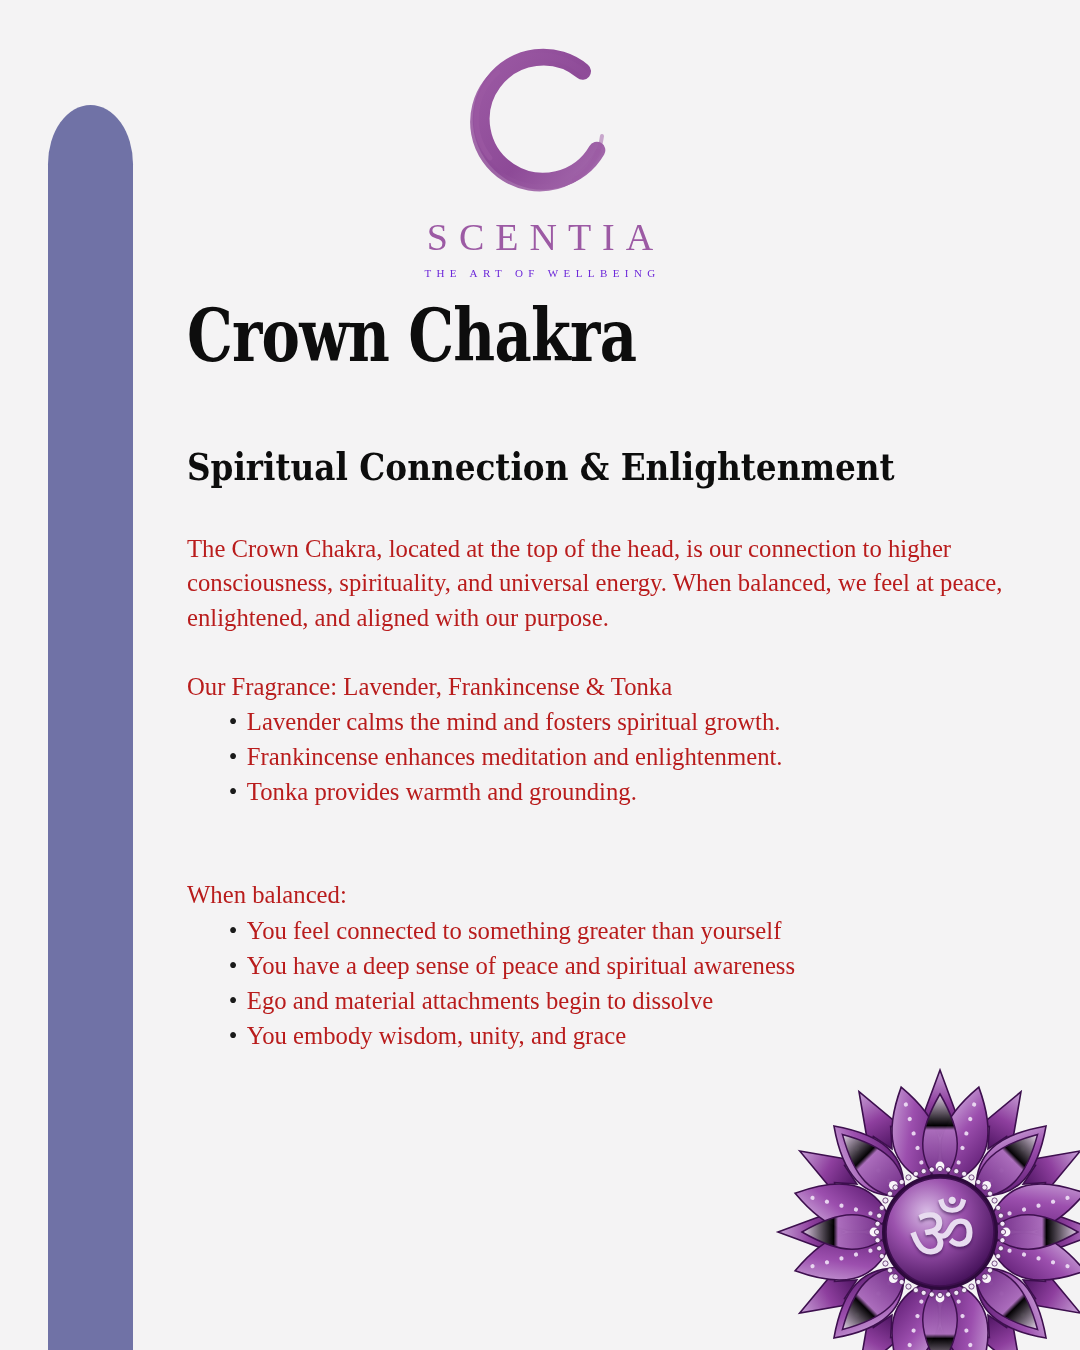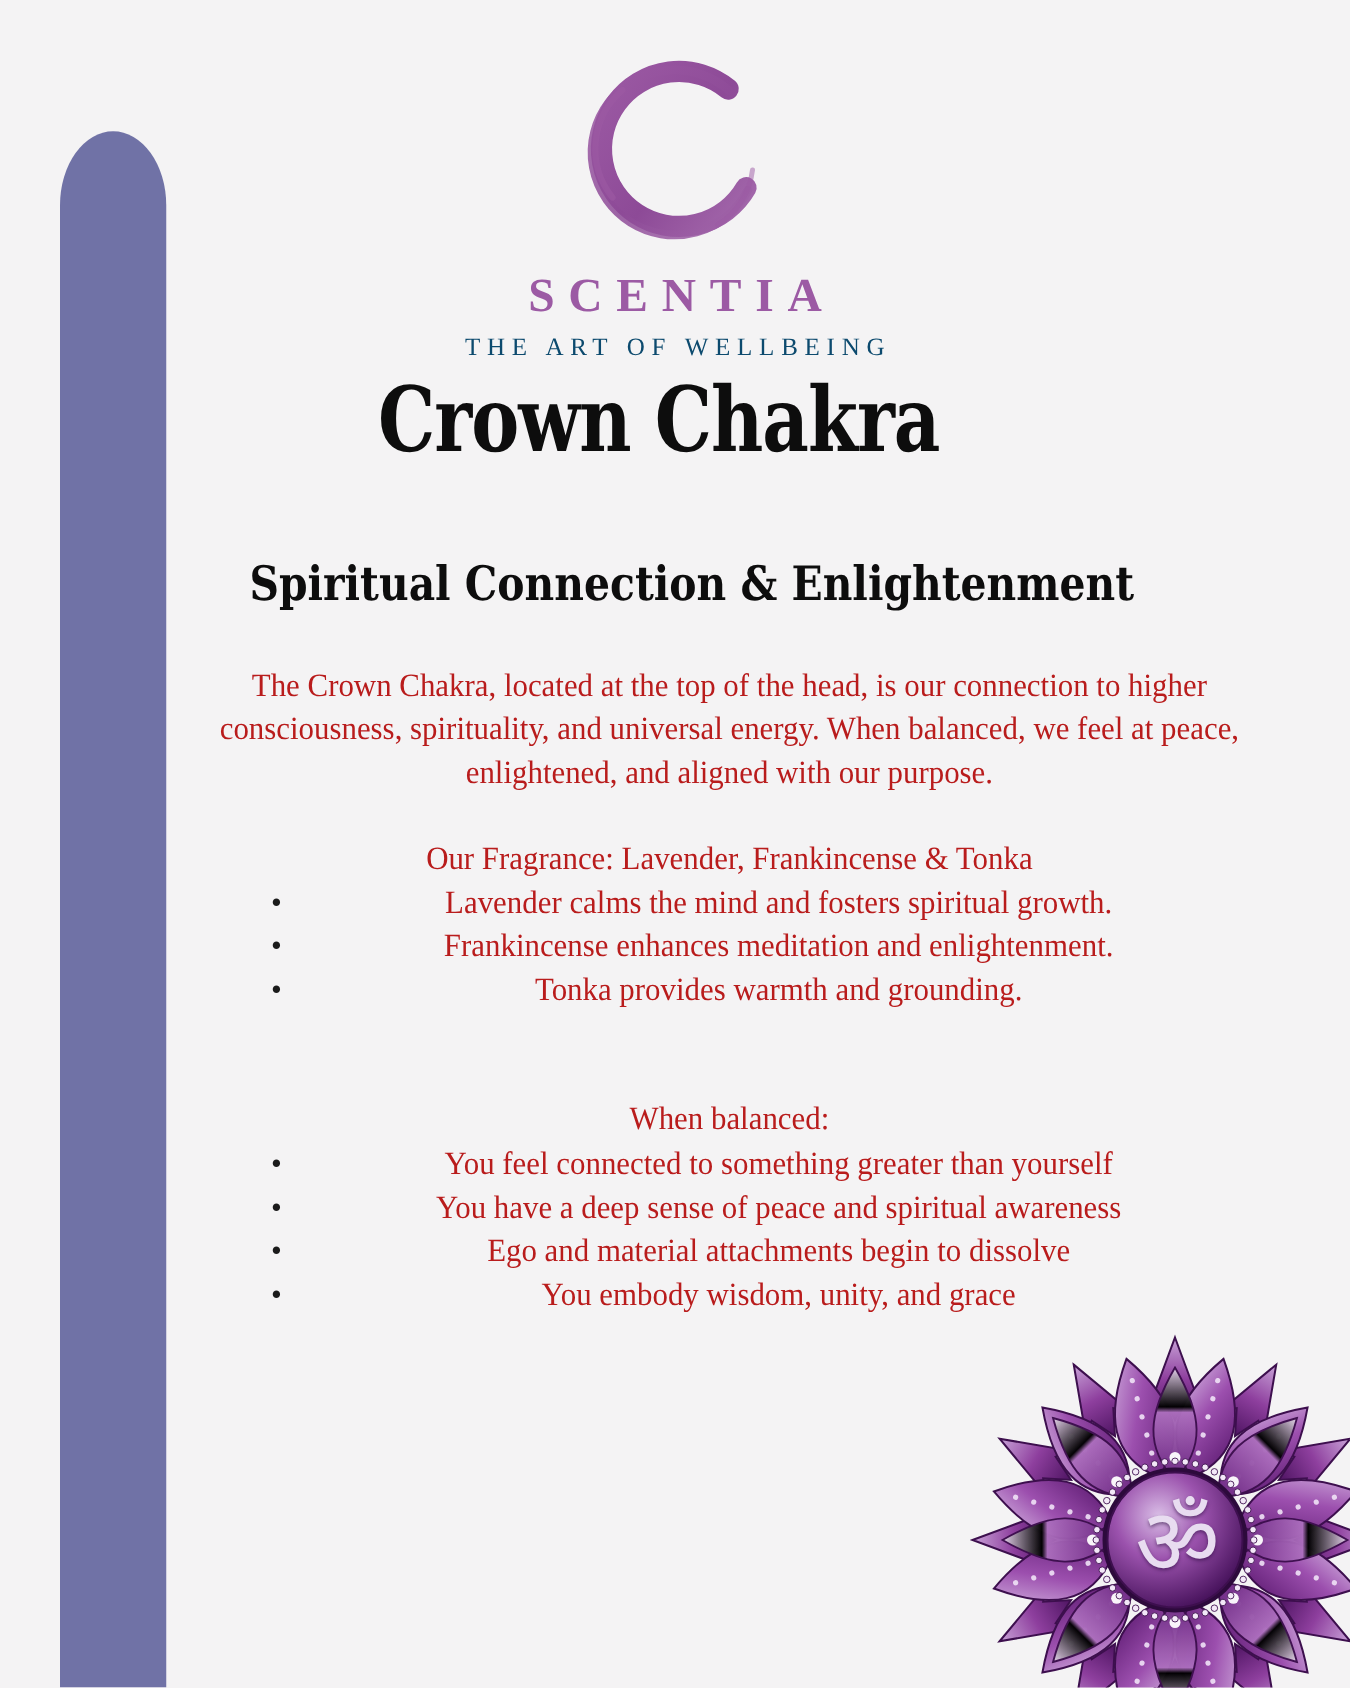--- a/index.html
+++ b/index.html
@@ -43,41 +43,40 @@
     position: relative;
   }
   .enso-wrap svg { display: block; }
 
   .logo-wordmark {
     margin-top: 6px;
     font-family: "Liberation Serif", serif;
     font-size: 38px;
     letter-spacing: 11px;
     color: #9c5aa4;
-    font-weight: 700;
+    font-weight: 400;
     line-height: 1;
     text-indent: 11px;
   }
   .logo-tagline {
     margin-top: 12px;
     font-family: "Liberation Serif", serif;
-    font-size: 20px;
+    font-size: 11px;
     letter-spacing: 5.4px;
-    color: #0c4a6e;
+    color: #6d28d9;
     line-height: 1;
     text-indent: 5px;
   }
 
   
   .content {
     position: absolute;
-    left: 175px;
+    left: 187px;
     top: 300px;
     width: 880px;
-    text-align: center;
   }
 
   .page-title {
     font-family: "DejaVu Serif", serif;
     font-weight: 700;
     font-size: 72px;
     line-height: 1.0;
     color: #0d0d0d;
     letter-spacing: -1px;
     margin: 0;

